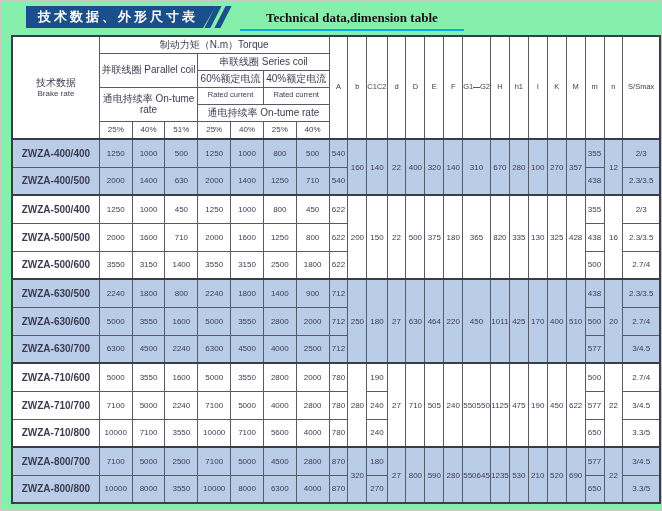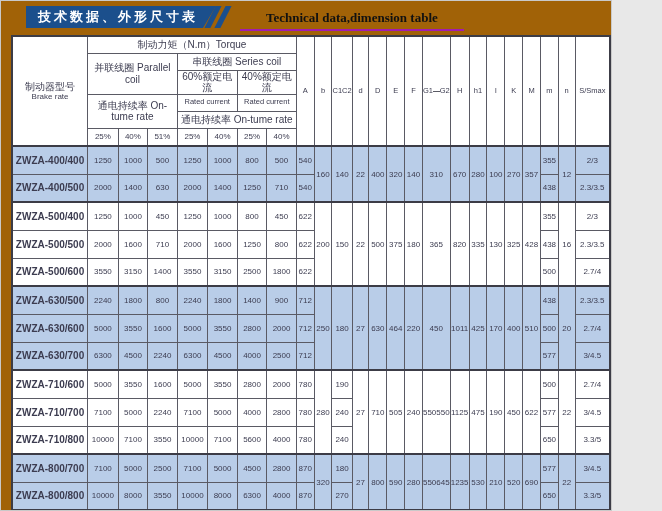--- a/index.html
+++ b/index.html
@@ -1,34 +1,34 @@
 <!DOCTYPE html>
 <html><head>
 <meta charset="utf-8">
 <style>
   * { box-sizing: border-box; margin: 0; padding: 0; }
   body { background:#e8e8e8; font-family:"Liberation Sans", sans-serif; }
   .page {
-    position:relative; width:612px; height:511px; background:#a16207;
+    position:relative; width:662px; height:511px; background:#86efac;
     border:1px solid #c9c9c9; overflow:hidden;
   }
   
   .topbar { display:flex; align-items:flex-start; padding:5px 0 0 25px; height:33px; }
   .title-box {
     background:#1b4f8c; color:#fff; font-weight:bold; font-size:13px;
     letter-spacing:3px; padding:3px 18px 4px 12px; height:22px; line-height:16px;
     clip-path: polygon(0 0, 100% 0, calc(100% - 13px) 100%, 0 100%);
     white-space:nowrap;
   }
   .stripe { width:6px; height:22px; background:#1b4f8c; transform:skewX(-27deg); }
   .s1 { margin-left:-6px; }
   .s2 { margin-left:4px; }
   .title-en-wrap {
     margin-left:14px; padding:2px 26px 3px 26px;
-    border-bottom:2px solid #a21caf;
+    border-bottom:2px solid #0ea5e9;
   }
   .title-en { font-family:"Liberation Serif", serif; font-weight:bold; font-size:13px; color:#111; white-space:nowrap; }
 
   
   table { border-collapse:collapse; table-layout:fixed; margin:1px 0 0 10px; border:2px solid #3c3c46; }
   th, td {
     border:1px solid #5a5a64; text-align:center; vertical-align:middle;
     color:#3c3c50; overflow:hidden; padding:0;
   }
   thead th { font-weight:normal; font-size:7.5px; background:#fff; height:17px; line-height:1.15; }
@@ -64,21 +64,21 @@
   <table>
     <colgroup>
       <col style="width:88px">
       <col span="7" style="width:33px">
       <col span="15" style="width:19px">
       <col style="width:37px">
     </colgroup>
     <thead>
       <tr>
         <th class="brake-col" rowspan="6">
-          <div class="cjk">制动器型号</div>
+          <div class="cjk">技术数据</div>
           <div class="en">Brake rate</div>
         </th>
         <th class="cjk" colspan="7">制动力矩（N.m）Torque</th>
         <th rowspan="6">A</th>
         <th rowspan="6">b</th>
         <th rowspan="6">
           <div class="splitcell">
             <div>C1</div>
             <div class="splitline"></div>
             <div>C2</div>

